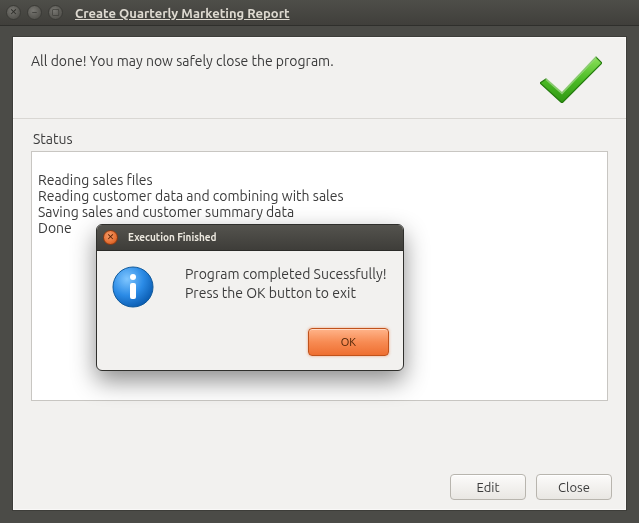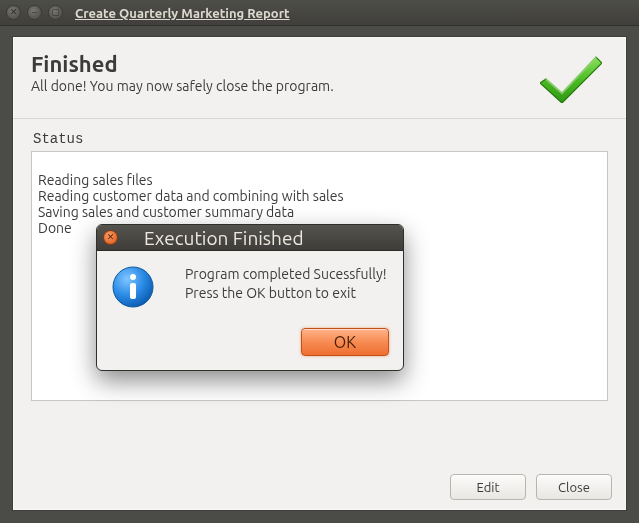--- a/index.html
+++ b/index.html
@@ -80,21 +80,20 @@
     margin-right: 6px;
   }
 
   .body {
     padding: 4px 18px 8px 18px;
   }
   .status-label {
     font-size: 14px;
     color: #3b3b3b;
     margin: 8px 0 4px 2px;
-    font-family: Liberation Mono, monospace;
   }
   .status-box {
     background: #fff;
     border: 1px solid #c8c6c2;
     height: 250px;
     padding: 4px 6px;
     font-size: 14px;
     color: #3b3b3b;
     overflow: hidden;
     white-space: pre-line;
@@ -149,23 +148,23 @@
     border: 1px solid #8a3a12;
     display: inline-flex;
     align-items: center;
     justify-content: center;
     color: #5b1f00;
     font-size: 9px;
     line-height: 1;
   }
   .dialog-title {
     color: #ece8df;
-    font-weight: normal;
-    font-size: 19px;
-    margin-left: 20px;
+    font-weight: bold;
+    font-size: 10px;
+    margin-left: 4px;
   }
   .dialog-body {
     padding: 14px 14px 10px 14px;
     display: flex;
     gap: 30px;
   }
   .info-icon {
     flex: 0 0 auto;
   }
   .dialog-msg {
@@ -180,42 +179,41 @@
     padding: 6px 14px 14px 14px;
   }
   .btn-primary {
     min-width: 72px;
     height: 28px;
     padding: 0 32px;
     background: linear-gradient(#ffb48a, #f78b53 50%, #ee6f31);
     border: 1px solid #c0521b;
     border-radius: 4px;
     color: #4a2105;
-    font-size: 16px;
+    font-size: 11px;
     display: inline-flex;
     align-items: center;
     justify-content: center;
     box-shadow: inset 0 1px 0 rgba(255,255,255,0.5), 0 0 3px rgba(238,111,49,0.6);
   }
 </style>
 </head>
 <body>
 
 <div class="outer-window">
   <div class="outer-titlebar">
     <span class="wctl">✕</span>
     <span class="wctl">–</span>
     <span class="wctl">▢</span>
     <span class="outer-title">Create Quarterly Marketing Report</span>
   </div>
 
   <div class="main-panel">
     <div class="header">
       <div class="header-text">
-        <h1>Finished</h1>
         <p>All done! You may now safely close the program.</p>
       </div>
       <div class="checkmark">
         <svg width="62" height="52" viewBox="0 0 62 52">
           <defs>
             <linearGradient id="g1" x1="0" y1="0" x2="0" y2="1">
               <stop offset="0" stop-color="#8be05a"></stop>
               <stop offset="0.5" stop-color="#4bbb25"></stop>
               <stop offset="1" stop-color="#2f9613"></stop>
             </linearGradient>

